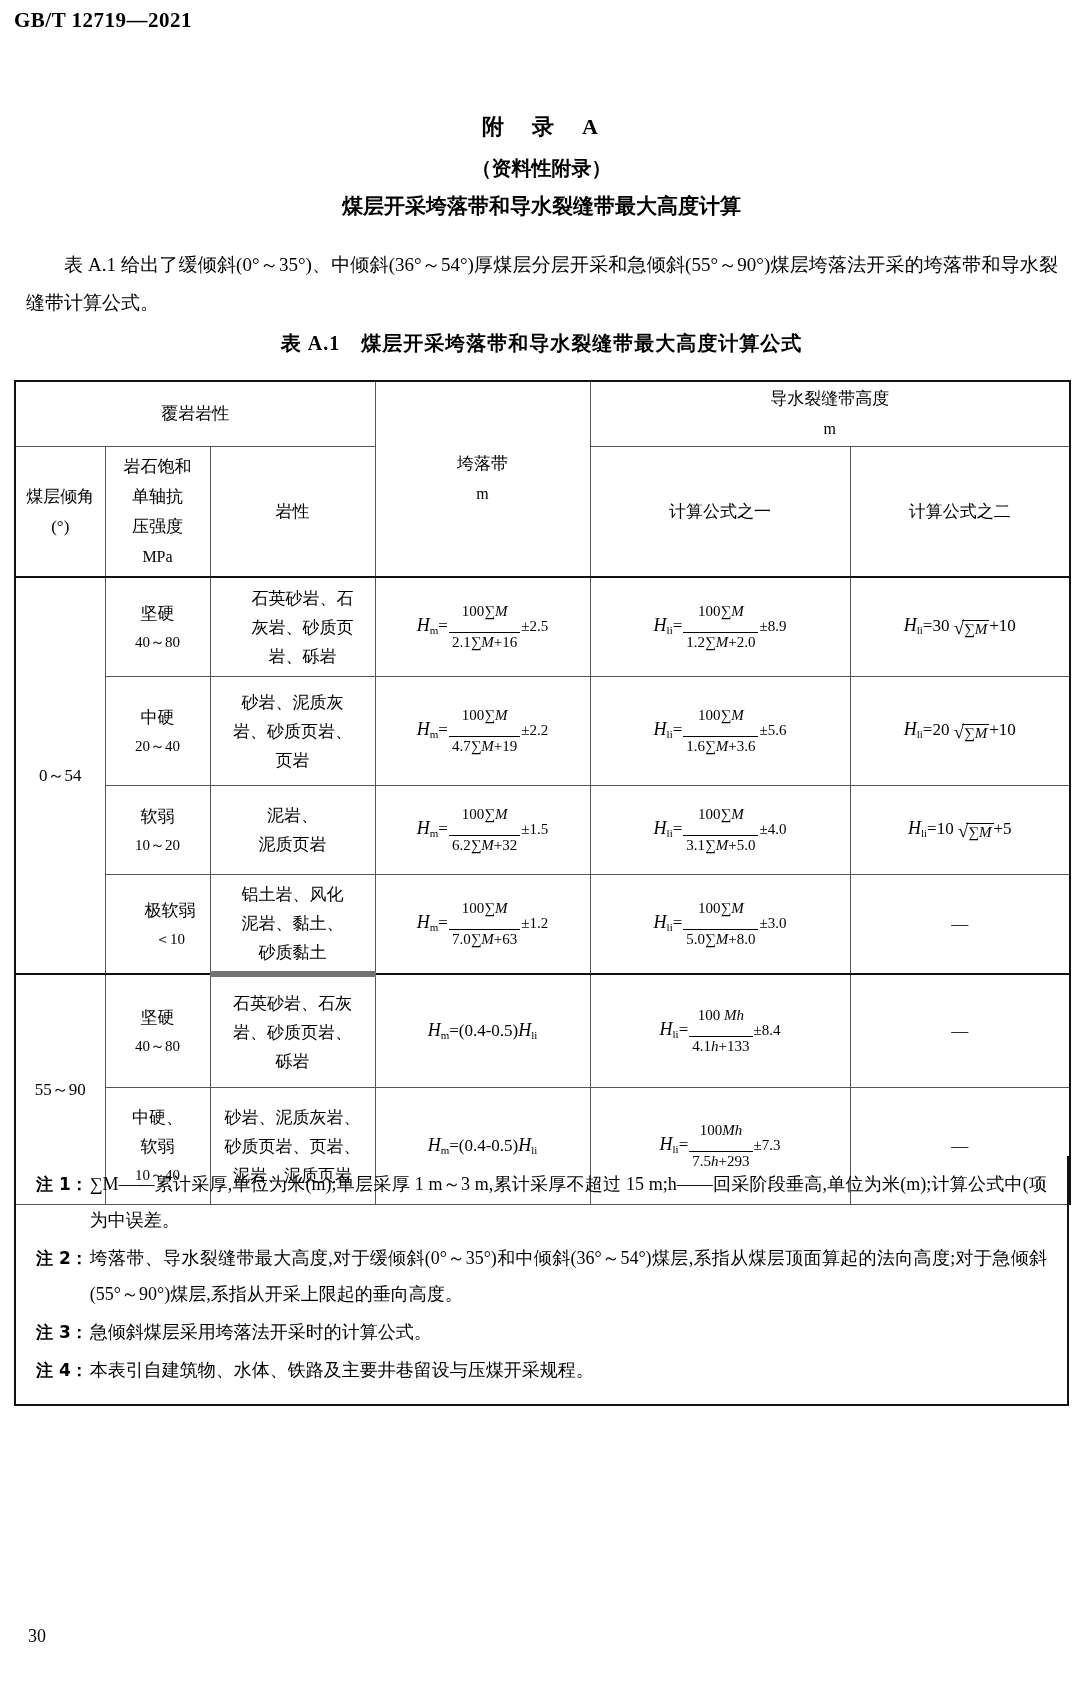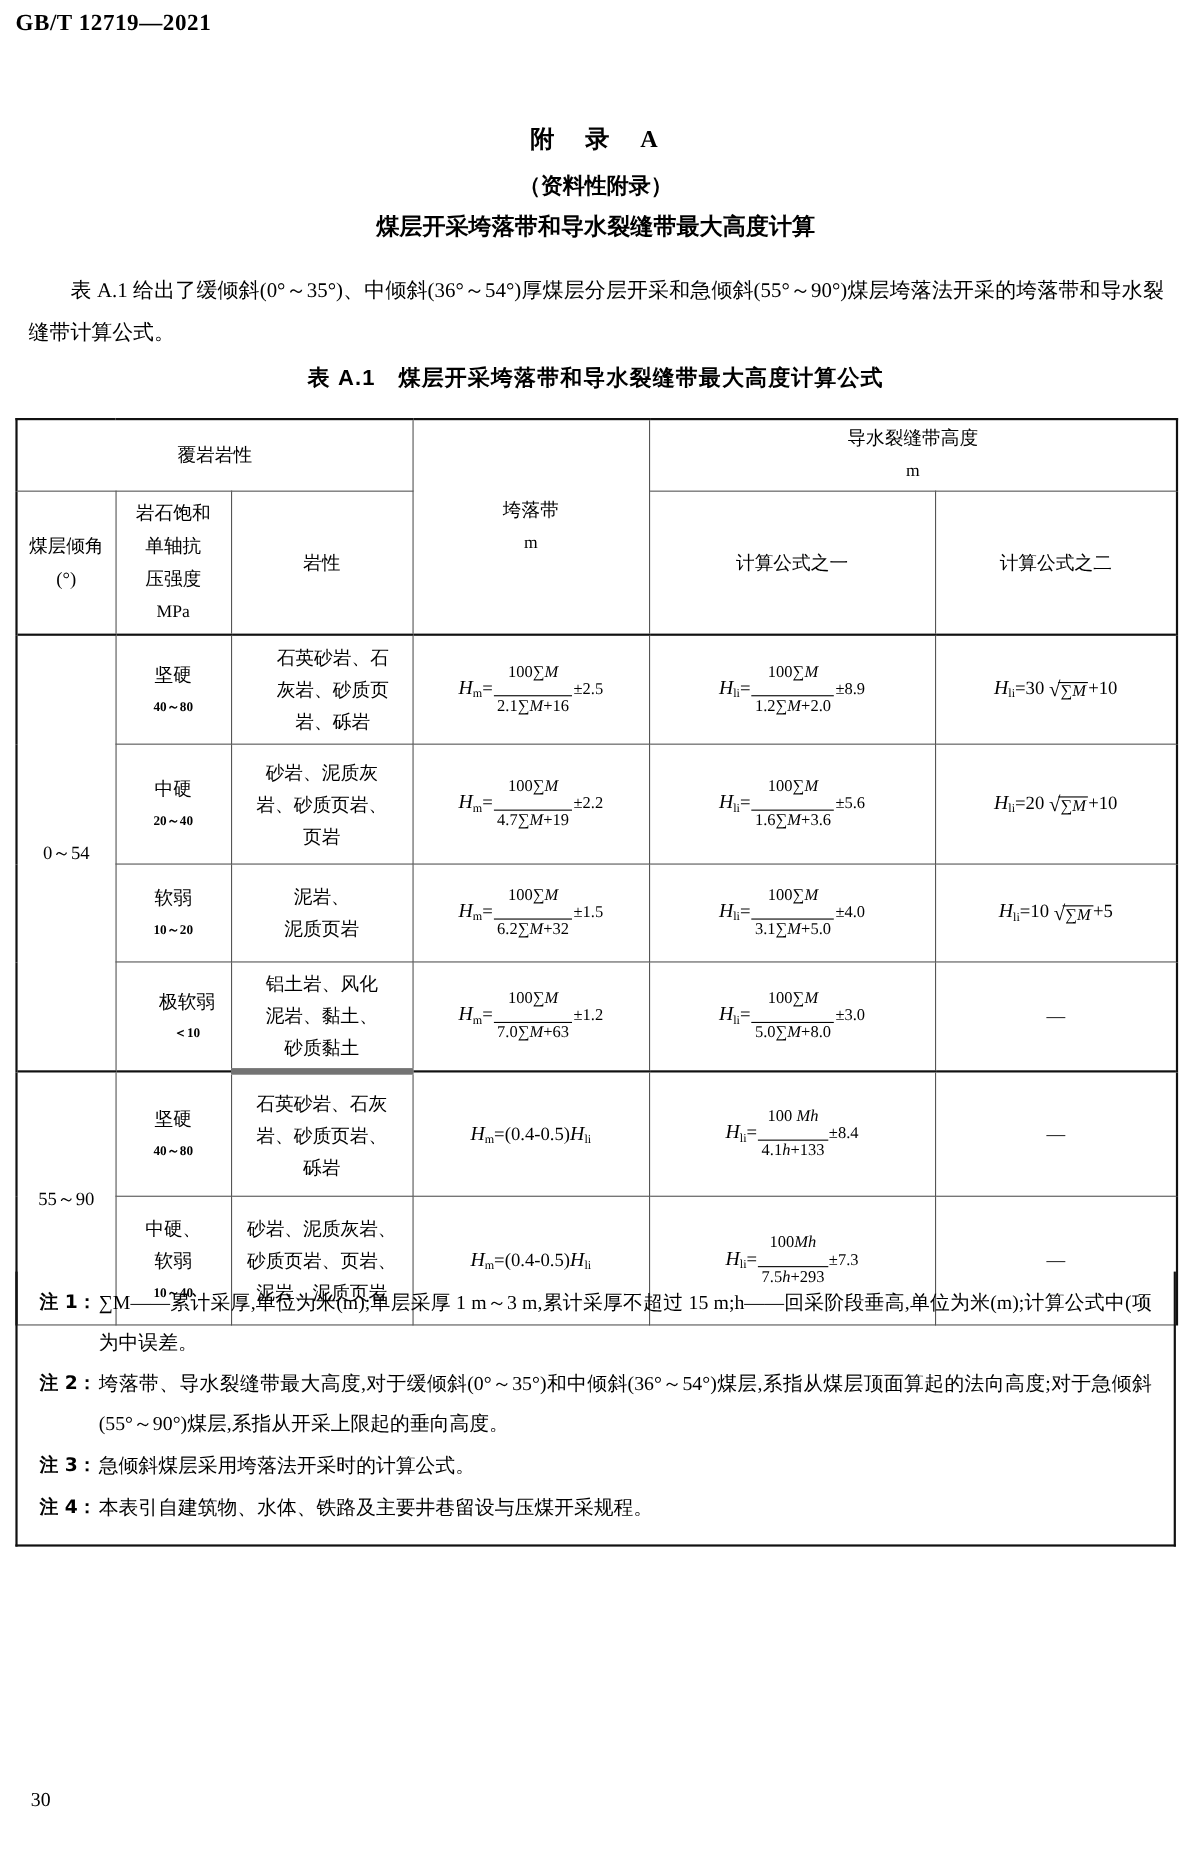--- a/index.html
+++ b/index.html
@@ -79,21 +79,21 @@
 
   
   .table-caption {
     position: absolute;
     top: 330px;
     left: 0;
     width: 1083px;
     text-align: center;
     font-size: 20px;
     font-weight: bold;
-    font-family: Liberation Sans, sans-serif;
+    font-family: Liberation Serif, serif;
     letter-spacing: 1px;
   }
 
   
   .tbl-wrap {
     position: absolute;
     top: 380px;
     left: 14px;
     width: 1055px;
   }
@@ -109,21 +109,21 @@
     font-weight: normal;
     font-size: 17px;
     padding: 2px 3px;
   }
   table.main .outer-top { border-top: 2px solid #111; }
   table.main .outer-left { border-left: 2px solid #111; }
   table.main .outer-right { border-right: 2px solid #111; }
   .hdr { font-size: 18px; line-height: 30px; }
   .hdr-unit { font-size: 16px; }
   .cell-ch { font-size: 17px; line-height: 29px; }
-  .cell-small { font-size: 12px; line-height: 28px; font-weight: bold; }
+  .cell-small { font-size: 15px; line-height: 28px; }
   .dash { font-size: 20px; }
 
   
 
   
   .math {
     display: inline-block;
     font-family: "Liberation Serif", "DejaVu Serif", serif;
     font-size: 17px;
     white-space: nowrap;

